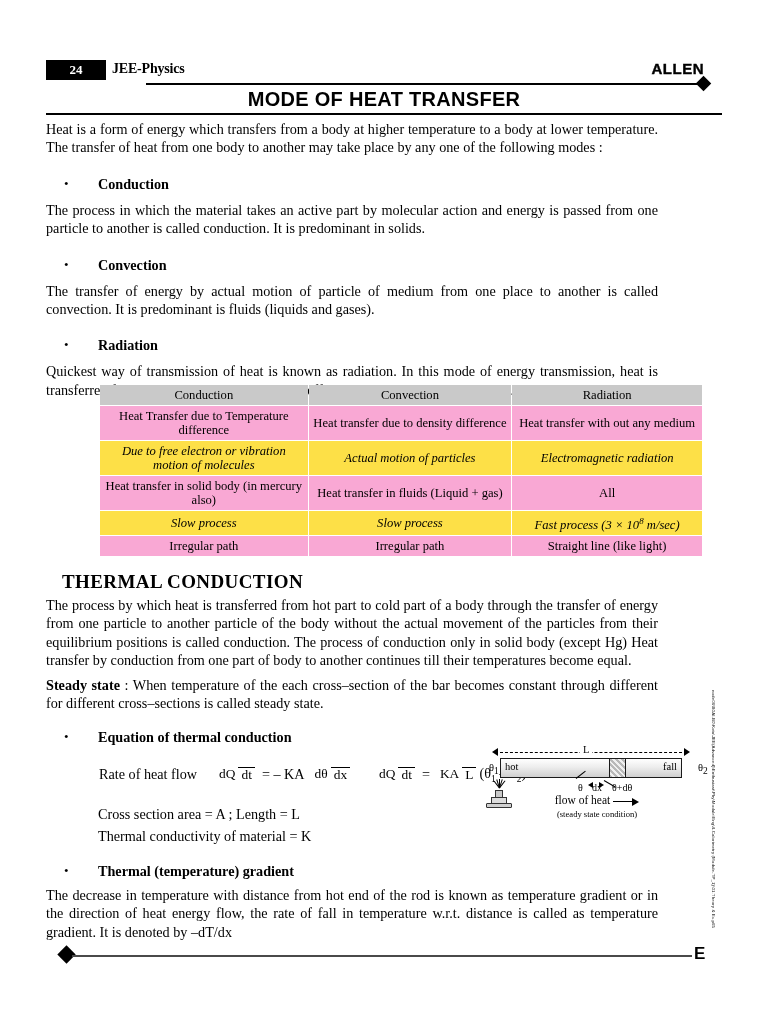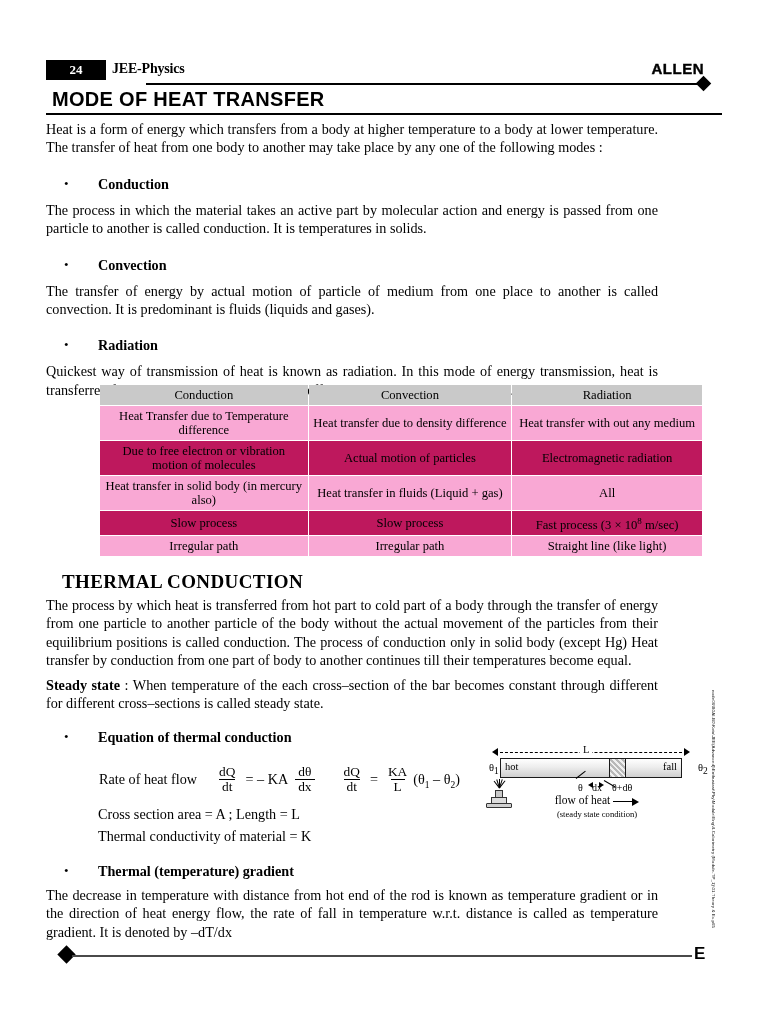--- a/index.html
+++ b/index.html
@@ -40,22 +40,22 @@
     background:#000;
   }
   .header-diamond {
     position:absolute; left:652px; top:18px;
     width:11px; height:11px; background:#000;
     transform:rotate(45deg);
   }
 
   
   .chapter-title {
-    position:absolute; left:52px; top:88px; width:676px;
-    text-align:left;
+    position:absolute; left:46px; top:88px; width:676px;
+    text-align:center;
     font-family:"Liberation Sans", sans-serif;
     font-size:20px; font-weight:bold;
     letter-spacing:0.3px;
   }
   .title-rule {
     position:absolute; left:46px; top:113px; width:676px; height:1.6px;
     background:#000;
   }
 
   
@@ -95,39 +95,39 @@
     vertical-align:middle;
     padding:3px 4px;
     line-height:14px;
     font-family:"Liberation Serif", serif;
   }
   .cmp-table td.c0 { width:208px; }
   .cmp-table td.c1 { width:203px; }
   .cmp-table td.c2 { width:190px; }
   .row-head td { background:#c9c9c9; }
   .row-light td { background:#f9a8d4; }
-  .row-dark  td { background:#be185d; }
+  .row-dark  td { background:#fde047;font-style:italic; }
   .cmp-table sup { font-size:9px; vertical-align:super; }
 
   
   .section-head {
     position:absolute; left:62px; top:571px;
     font-size:19px; font-weight:bold;
     letter-spacing:0.4px;
     font-family:"Liberation Serif", serif;
   }
 
   
   .eq-line {
     position:absolute; left:99px; top:765px;
     display:flex; align-items:center;
     font-size:14.2px;
   }
   .frac {
-    display:inline-flex; flex-direction:column;
+    display:inline-flex; flex-direction:row;
     align-items:center; justify-content:center;
     vertical-align:middle;
     margin:0 3px;
     line-height:1.08;
     font-size:13.4px;
     text-align:center;
   }
   .frac .num { padding:0 3px; }
   .frac .den { padding:0 3px; border-top:1.3px solid #000; }
   .eq-op { margin:0 4px; }
@@ -300,21 +300,21 @@
   <div class="content">
 
     <p class="para indent">Heat is a form of energy which transfers from a body at higher temperature to a body at lower temperature. The transfer of heat from one body to another may take place by any one of the following modes :</p>
 
     <div class="gap10"></div>
     <div class="bullet-row">
       <span class="bullet-dot">•</span>
       <div class="bullet-head">Conduction</div>
     </div>
     <div class="gap8"></div>
-    <p class="para indent">The process in which the material takes an active part by molecular action and energy is passed from one particle to another is called conduction. It is temperatures in solids.</p>
+    <p class="para indent">The process in which the material takes an active part by molecular action and energy is passed from one particle to another is called conduction. It is predominant in solids.</p>
 
     <div class="gap10"></div>
     <div class="bullet-row">
       <span class="bullet-dot">•</span>
       <div class="bullet-head">Convection</div>
     </div>
     <div class="gap8"></div>
     <p class="para indent">The transfer of energy by actual motion of particle of medium from one place to another is called convection. It is predominant is fluids (liquids and gases).</p>
 
     <div class="gap10"></div>

